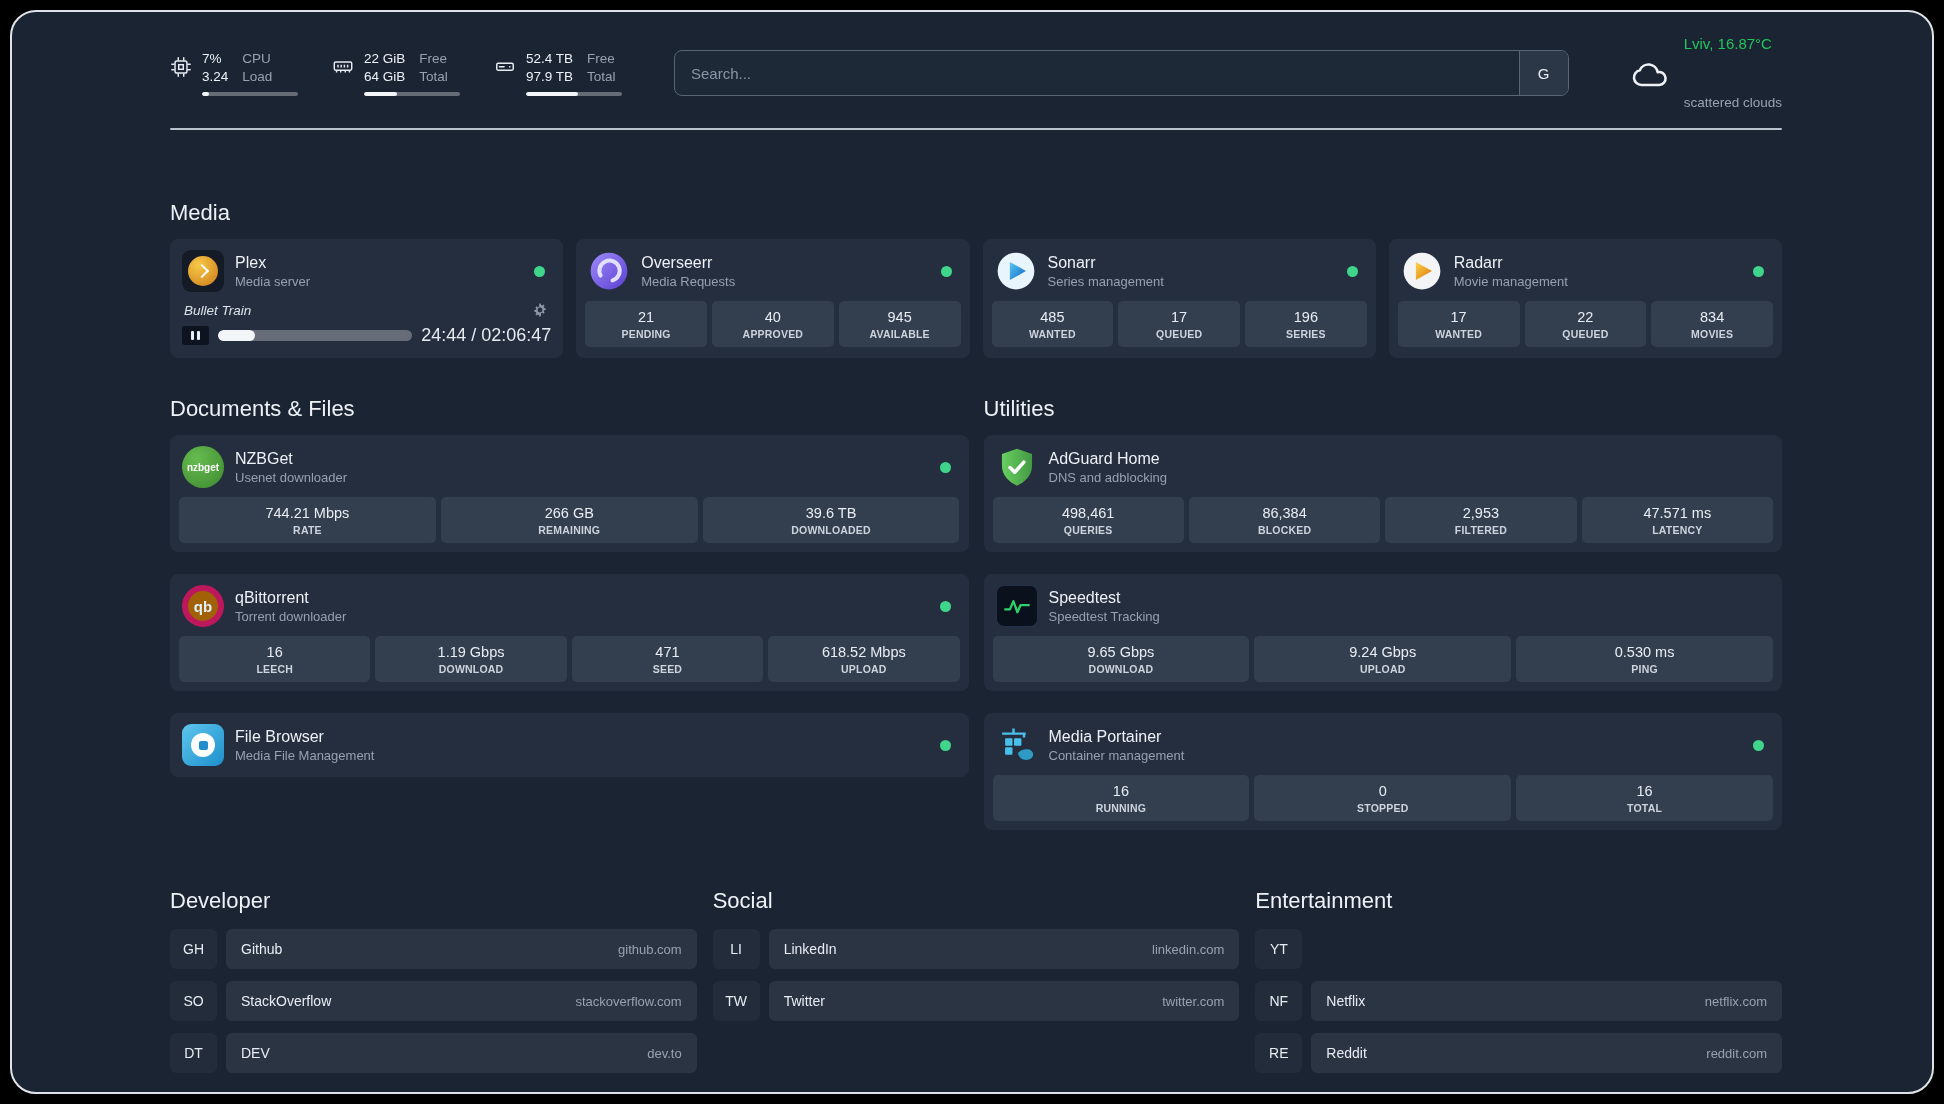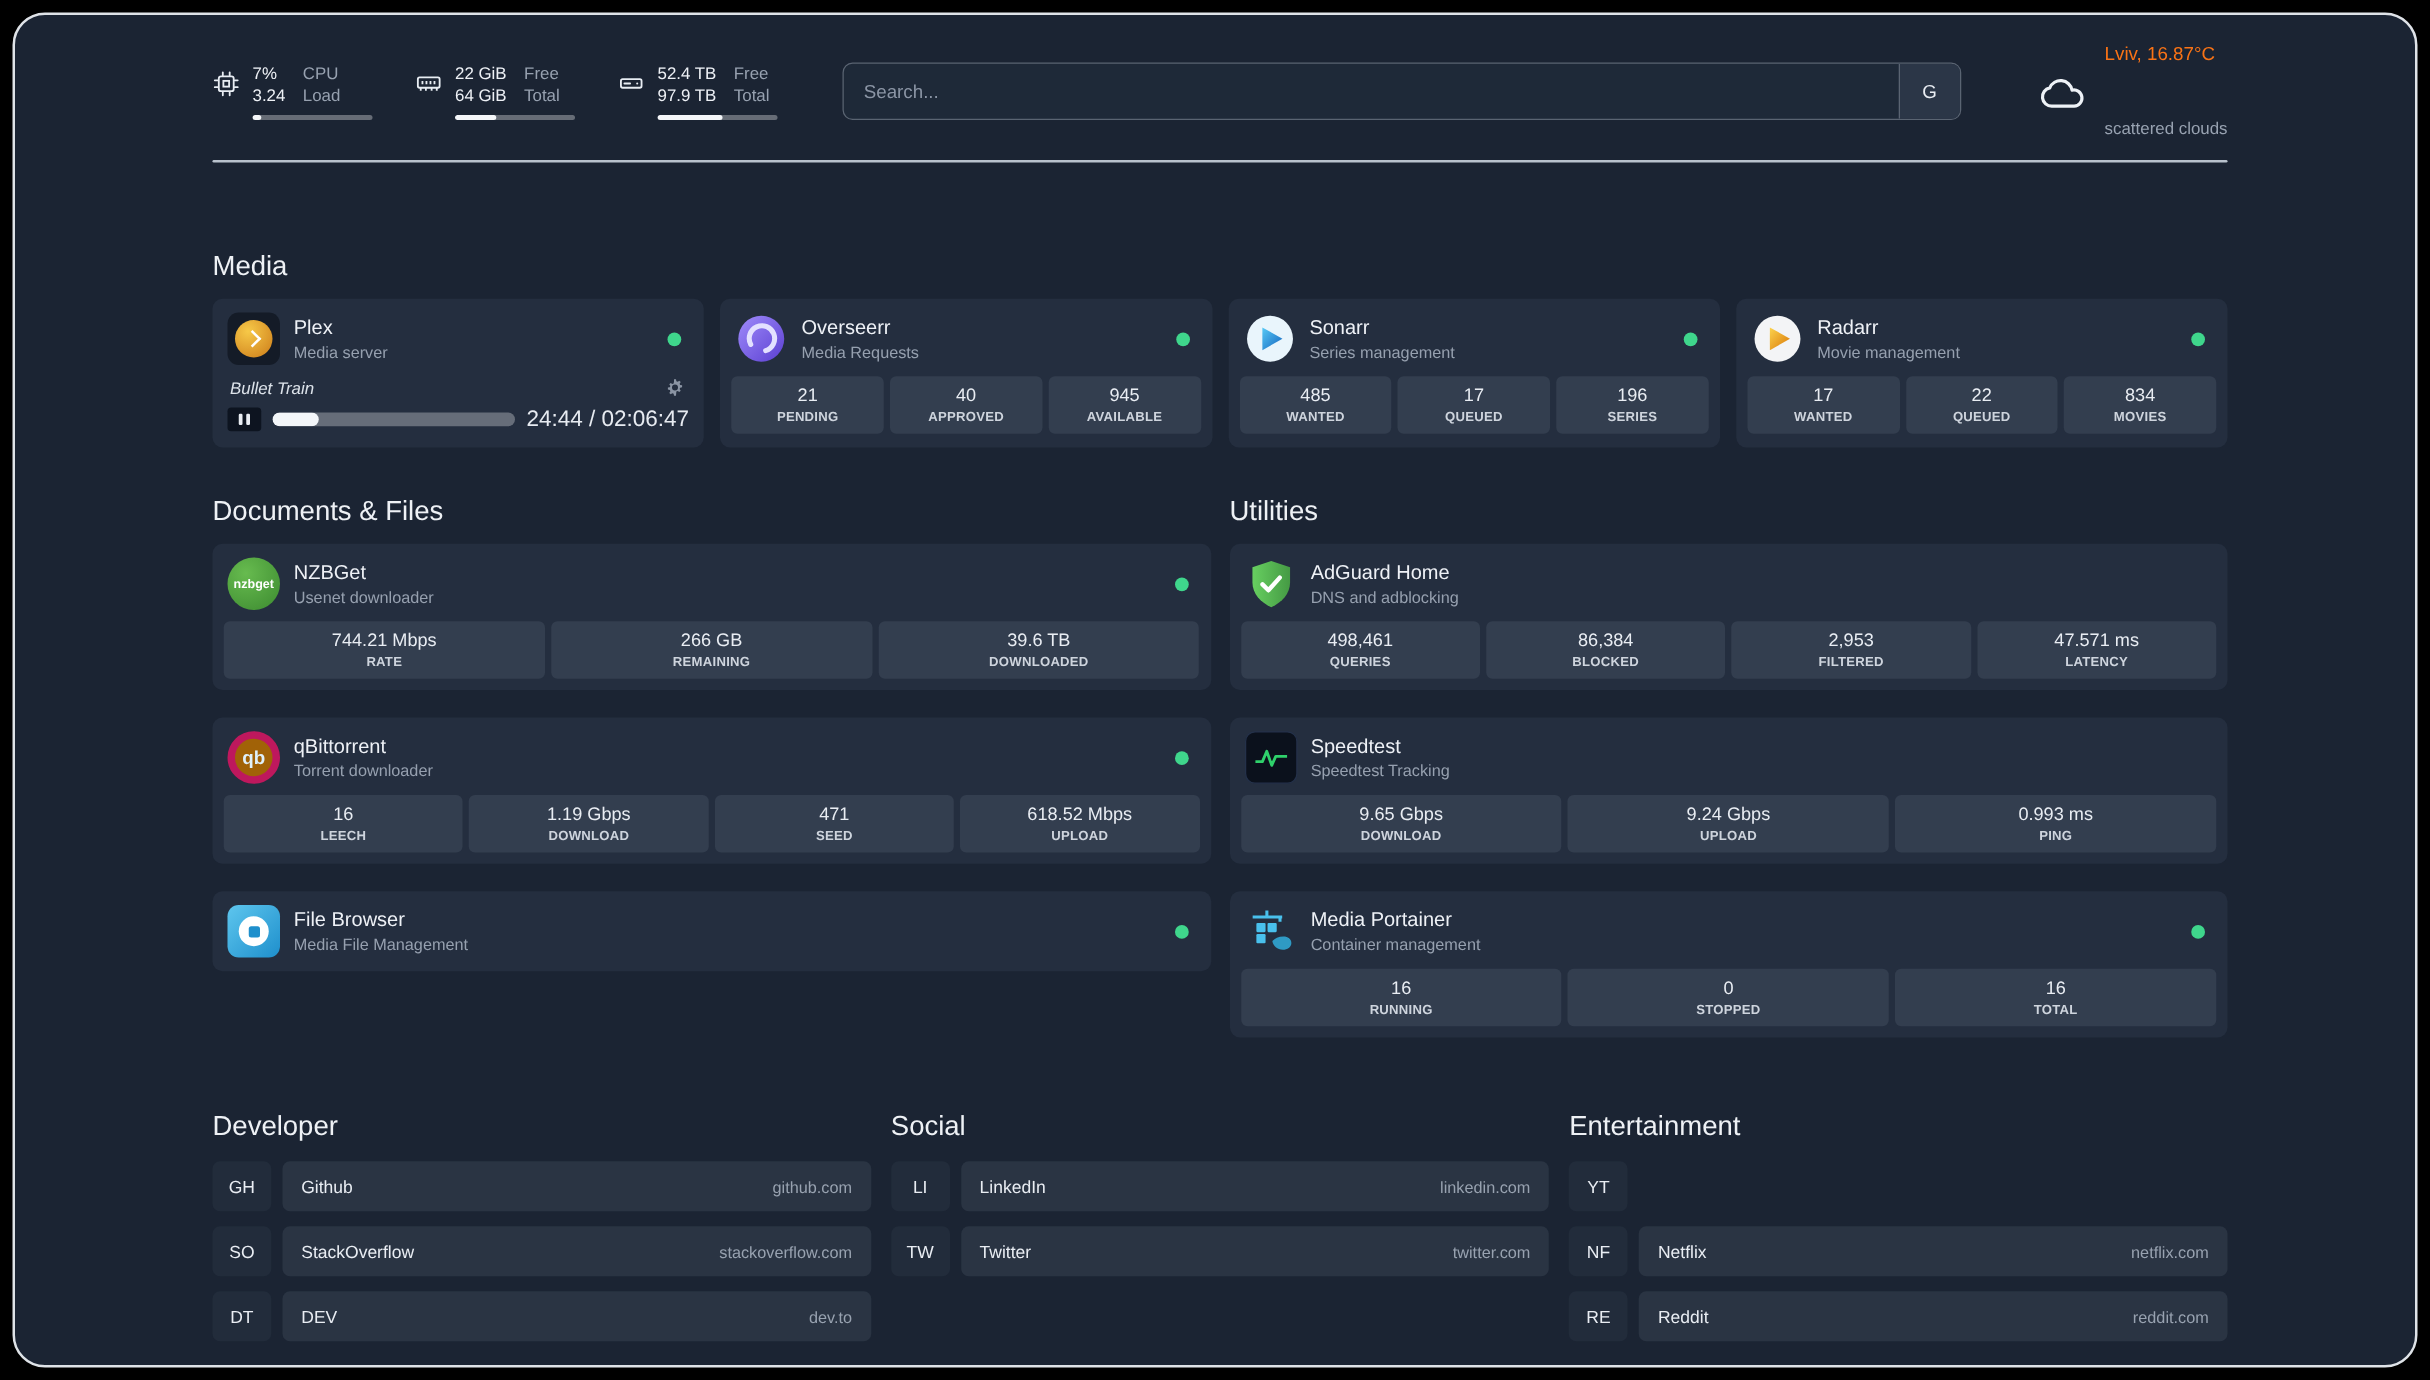--- a/index.html
+++ b/index.html
@@ -29,21 +29,21 @@
   .search-wrap{flex:1;display:flex;height:44px;border:1px solid #5a6472;border-radius:8px;
     overflow:hidden;background:#1e2938;margin:0 26px 0 18px;}
   .search-wrap input{flex:1;background:transparent;border:none;outline:none;color:#e2e7ee;
     padding:0 16px;font-size:15px;font-family:"Liberation Sans",sans-serif;}
   .search-wrap input::placeholder{color:#8b95a5;}
   .search-btn{width:48px;border-left:1px solid #5a6472;background:#2b3647;color:#e9edf3;
     display:flex;align-items:center;justify-content:center;font-size:15px;cursor:pointer;}
 
   .weather{display:flex;align-items:center;gap:13px;}
   .weather svg{width:42px;height:34px;display:block;}
-  .w-loc{font-size:15px;color:#f97316;line-height:1.35;}
+  .w-loc{font-size:15px;color:#22c55e;line-height:1.35;}
   .w-cond{font-size:13.5px;color:#98a2b1;line-height:1.35;margin-top:40px;}
 
   .divider{height:2px;background:#b9c2cd;margin-top:24px;border-radius:1px;}
 
   
   .section-title{font-size:22px;font-weight:500;color:#eef1f5;margin:0 0 13px 0;}
   .media-section{margin-top:70px;}
   .media-grid{display:grid;grid-template-columns:repeat(4,1fr);gap:13px;}
 
   .card{background:#242e3f;border-radius:8px;padding:9px 9px 9px;cursor:pointer;}
@@ -496,21 +496,21 @@
             <div class="stats-row">
               <div class="stat">
                 <div class="stat-value">9.65 Gbps</div>
                 <div class="stat-label">DOWNLOAD</div>
               </div>
               <div class="stat">
                 <div class="stat-value">9.24 Gbps</div>
                 <div class="stat-label">UPLOAD</div>
               </div>
               <div class="stat">
-                <div class="stat-value">0.993 ms</div>
+                <div class="stat-value">0.530 ms</div>
                 <div class="stat-label">PING</div>
               </div>
             </div>
           </div>
 
           <div class="card">
             <div class="card-header">
               <span class="svc-icon">
                 <svg viewBox="0 0 24 24">
                   <g stroke="#49c0ec" stroke-width="1.4" fill="none">

